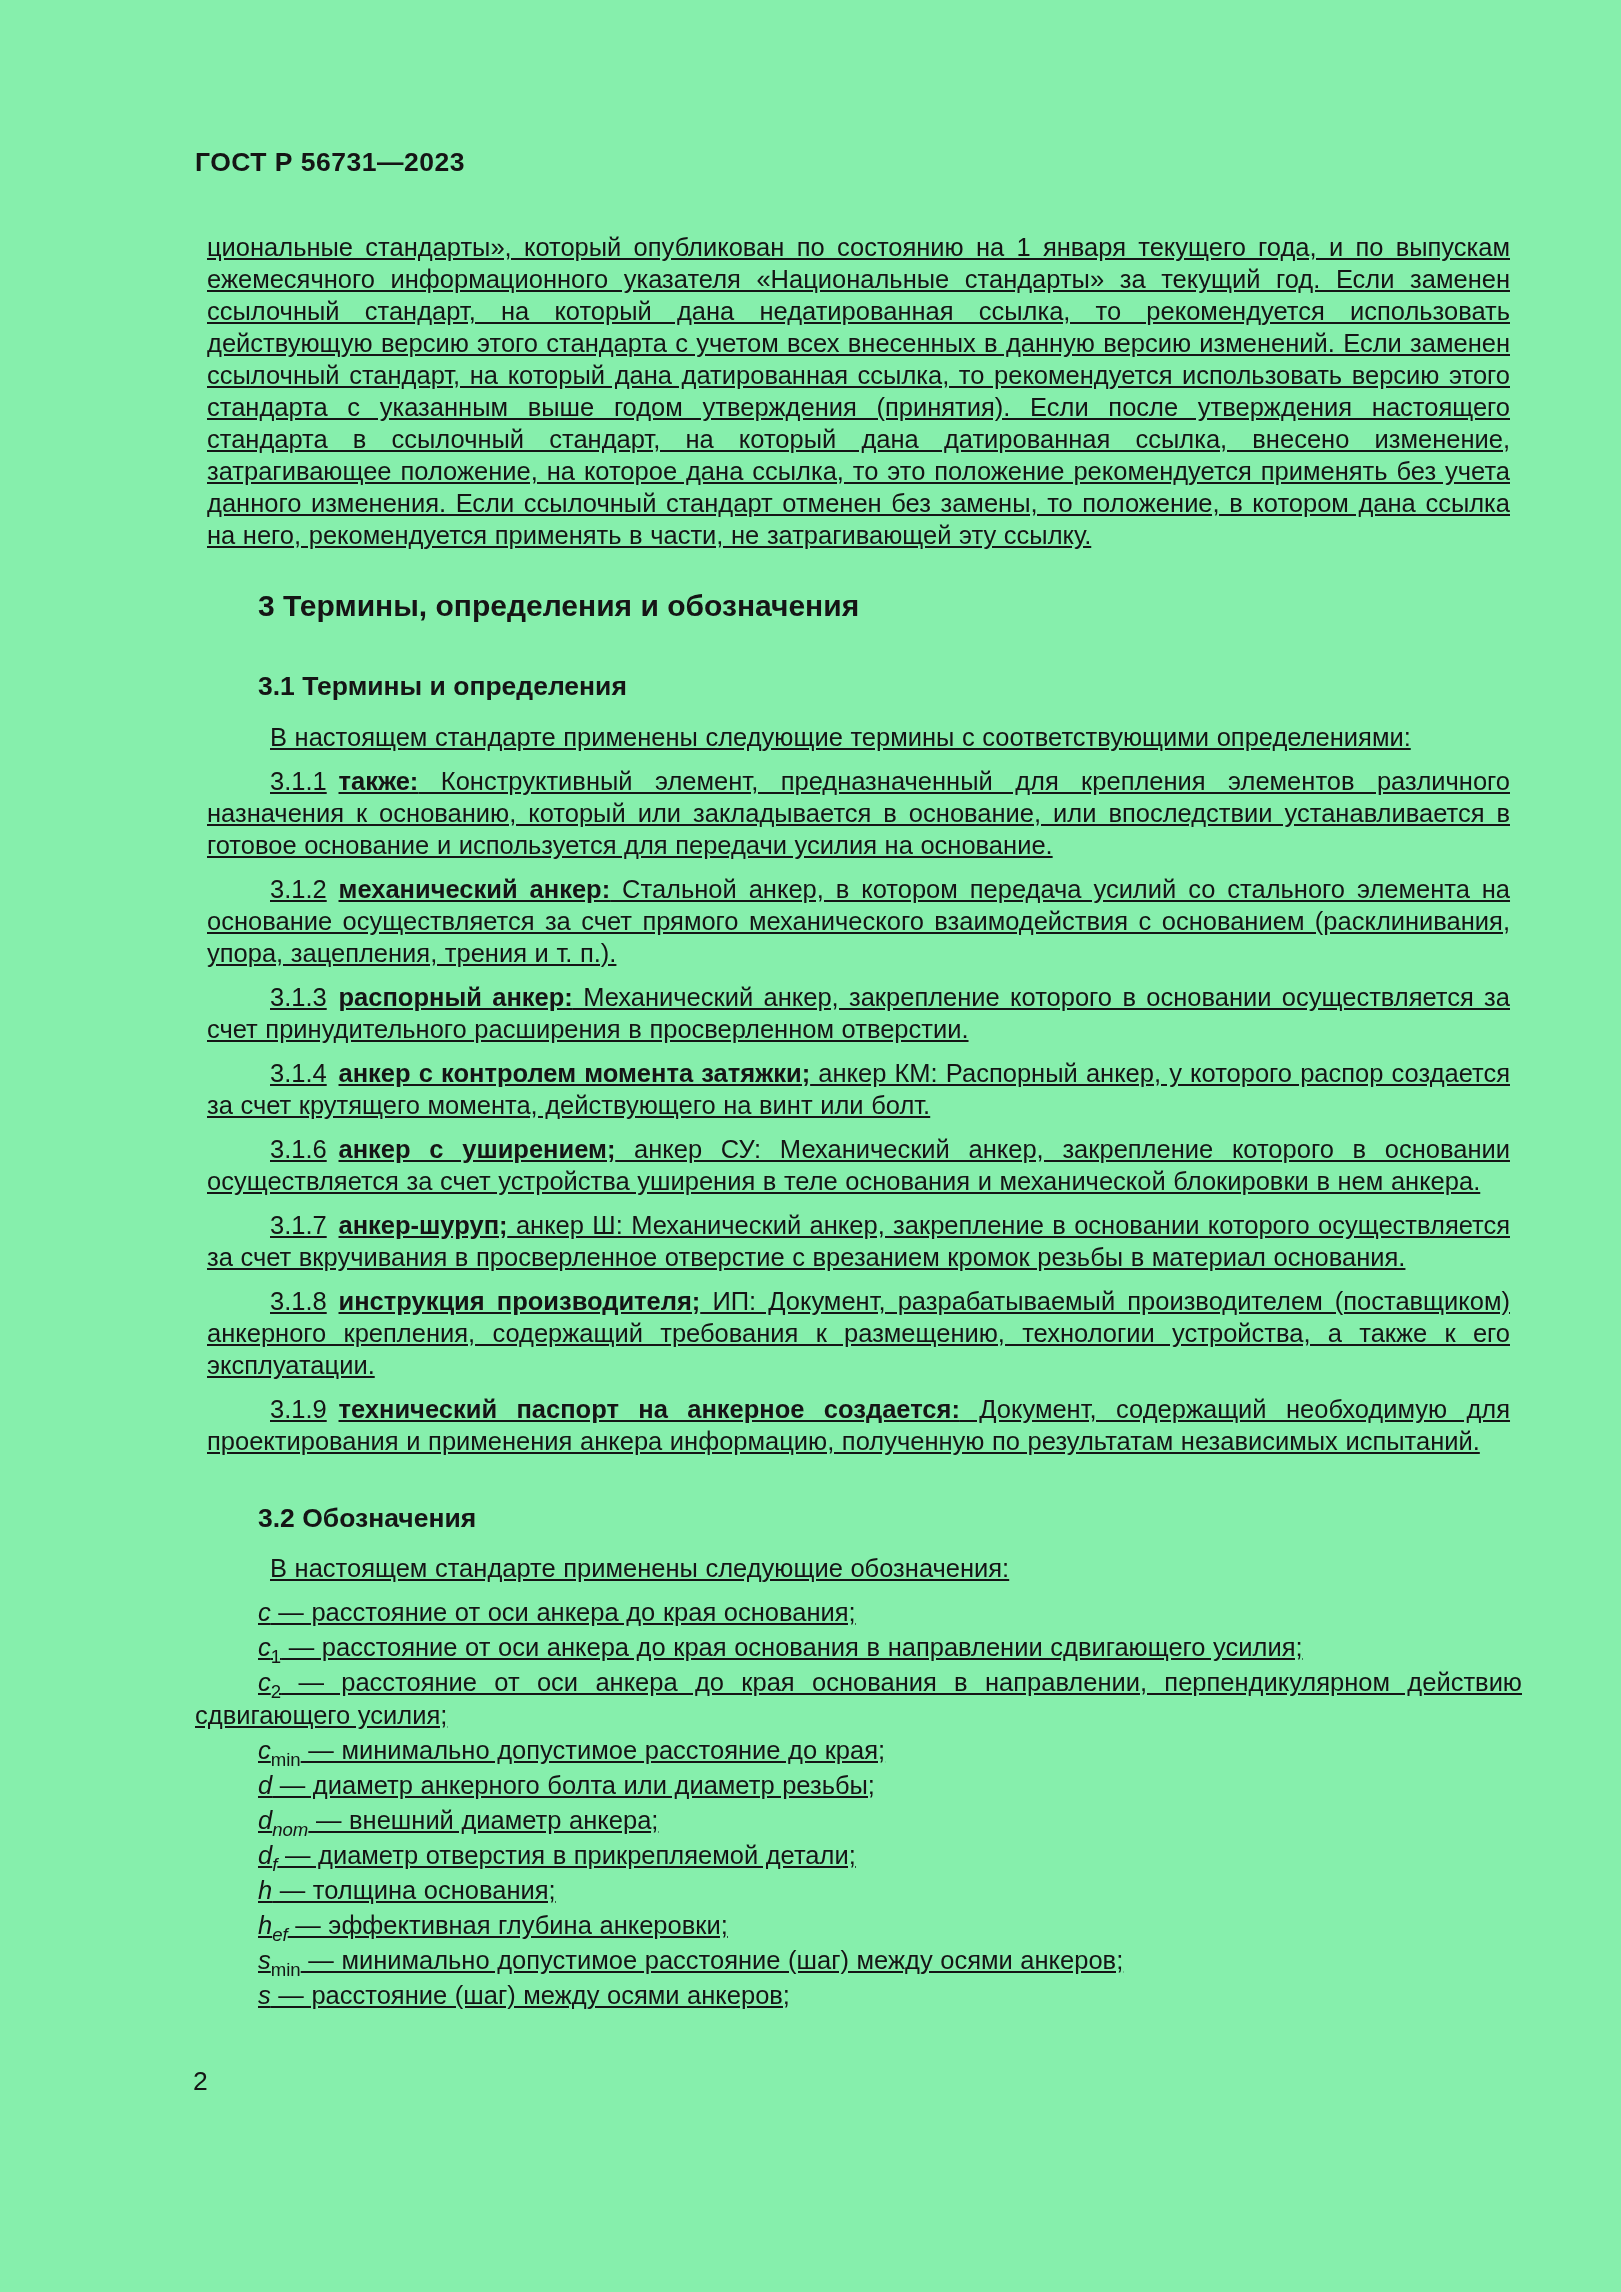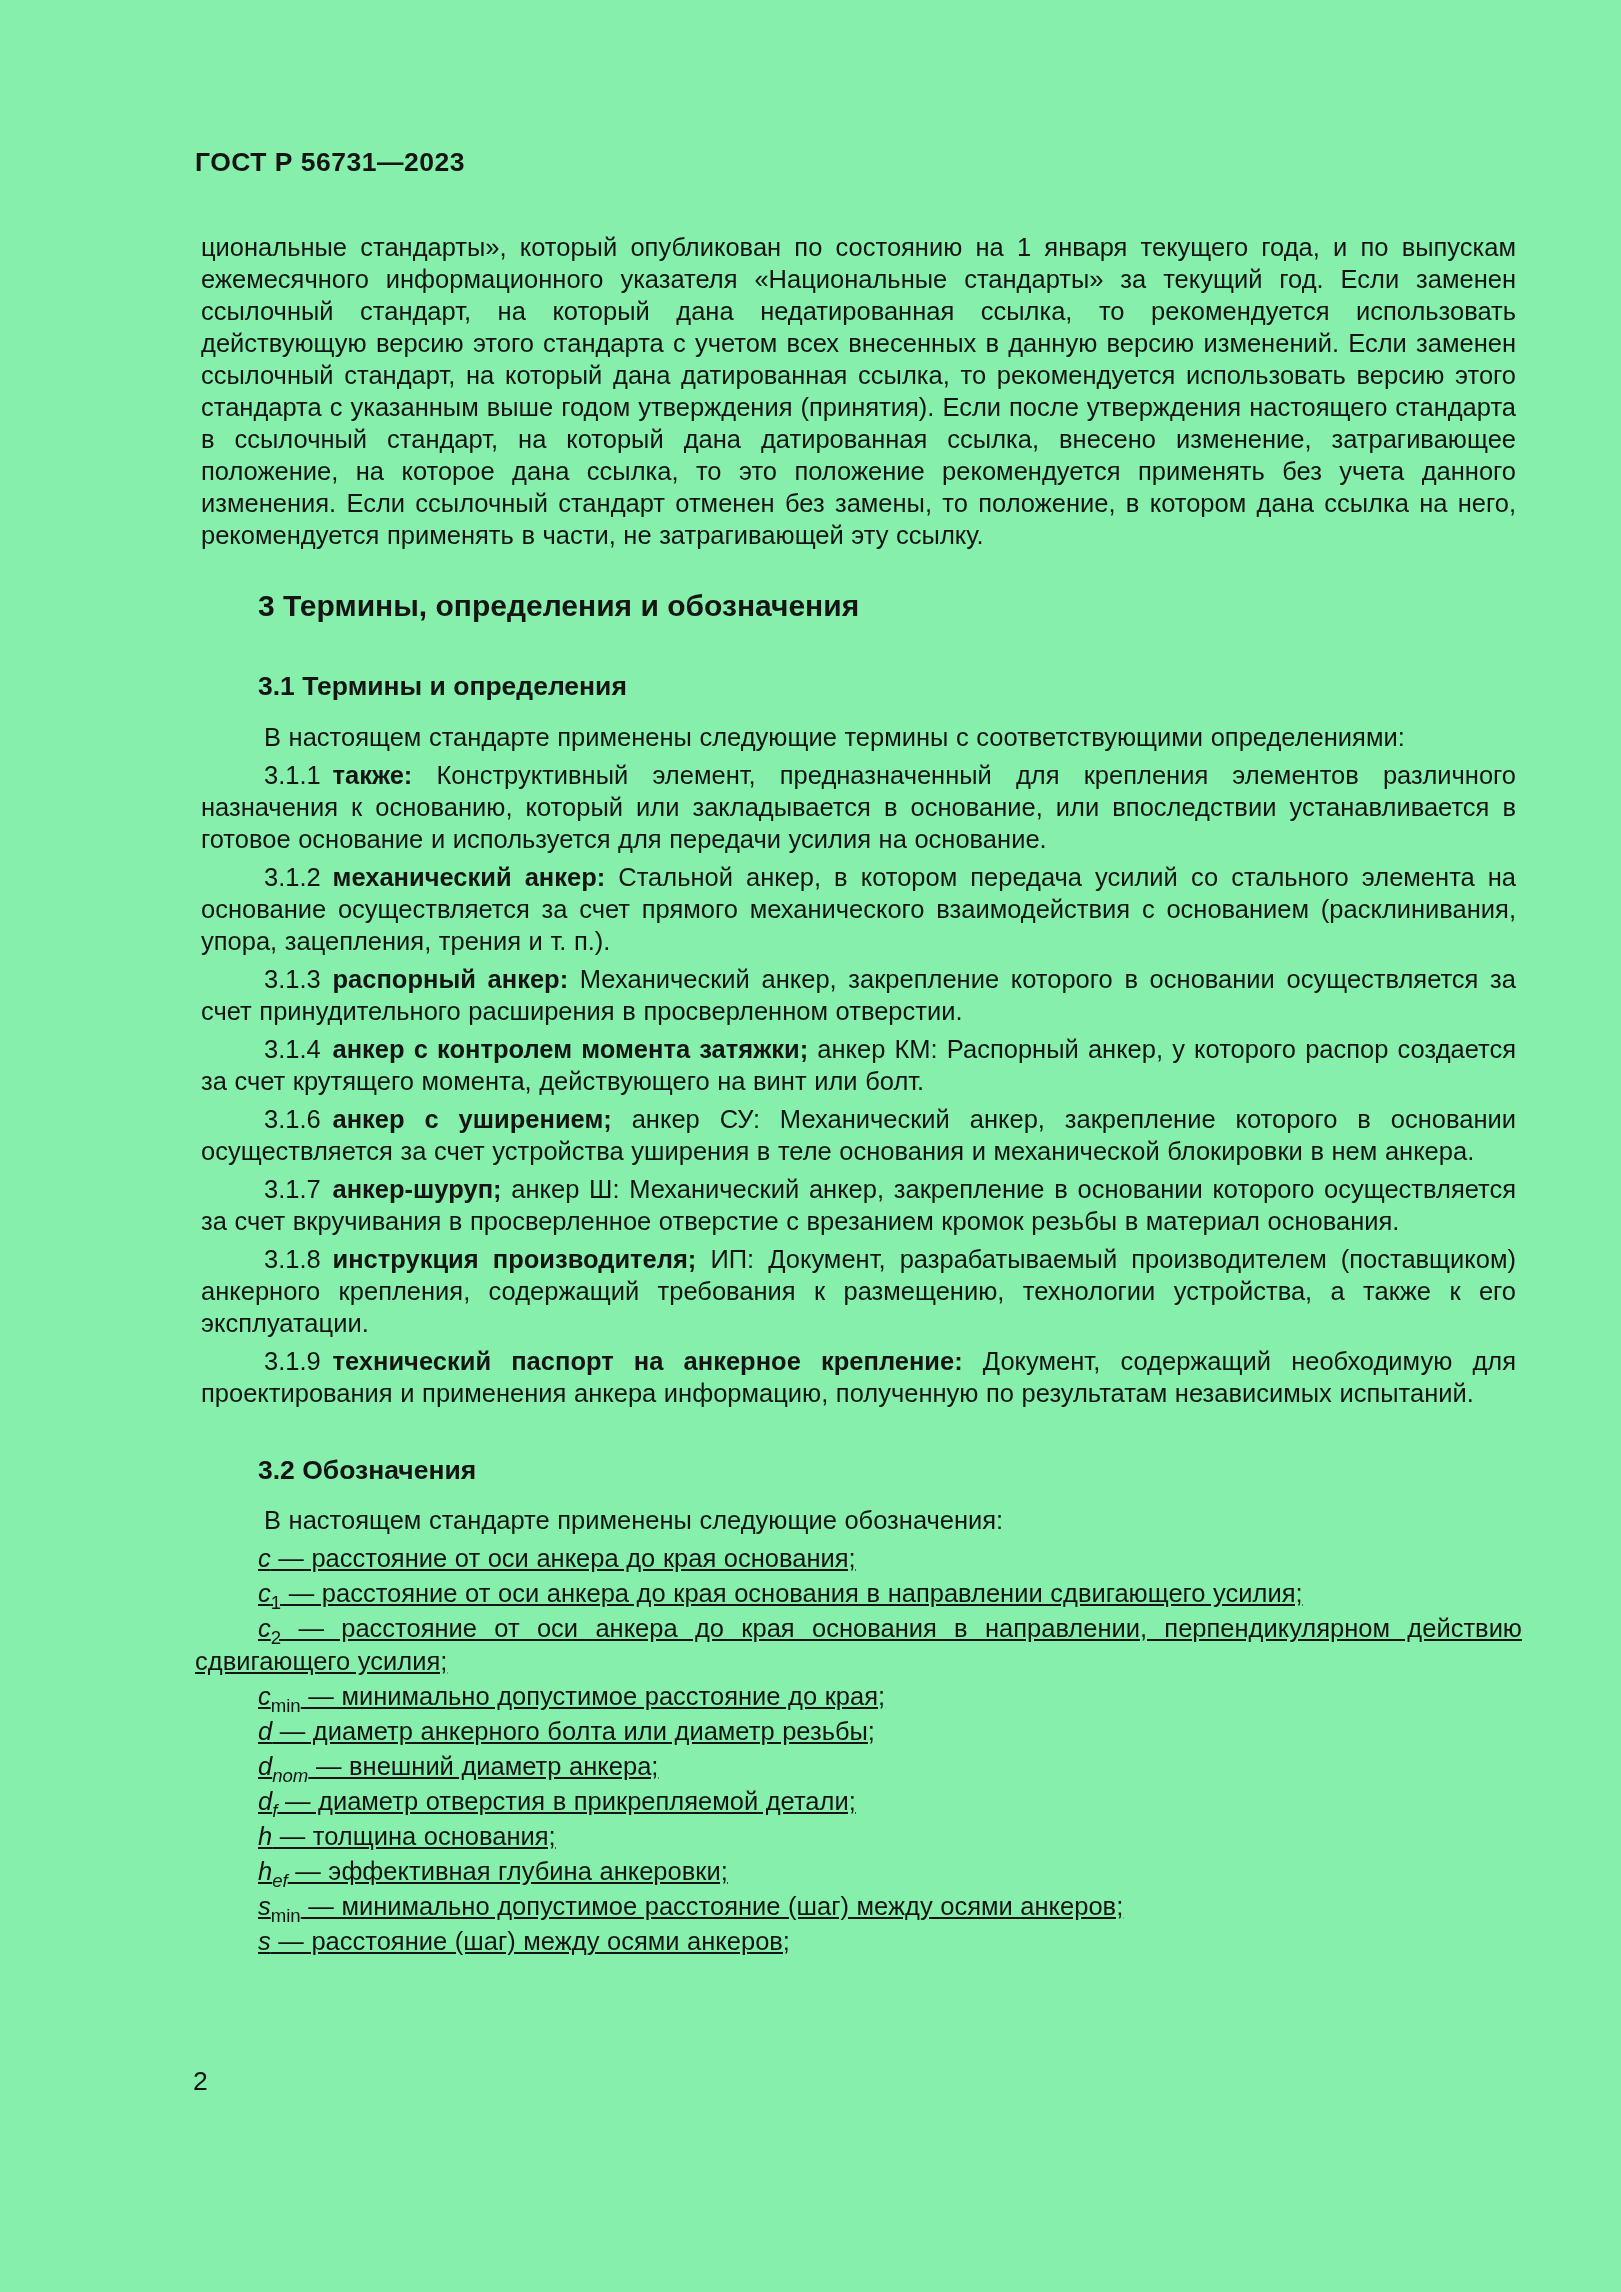--- a/index.html
+++ b/index.html
@@ -21,22 +21,23 @@
   .doc-header{
     font-size:26.5px;
     font-weight:bold;
     letter-spacing:0.5px;
     margin:0 0 53px 0;
   }
   .jpar{
     font-size:25.5px;
     line-height:32px;
     text-align:justify;
-    margin:6px;
+    margin:12px;
     word-spacing:0.5px;
+    text-decoration:underline;
   }
   .indent{ text-indent:63px; }
   h1.sec{
     font-size:30px;
     line-height:39px;
     font-weight:bold;
     margin:35px 0 0 63px;
   }
   h2.sec{
     font-size:26.5px;
@@ -99,21 +100,21 @@
     <p class="jpar indent after-h">В настоящем стандарте применены следующие термины с соответствующими определениями:</p>
 
     <div>
         <p class="jpar indent term"><span class="tnum">3.1.1</span><b>также:</b> Конструктивный элемент, предназначенный для крепления элементов различного назначения к основанию, который или закладывается в основание, или впоследствии устанавливается в готовое основание и используется для передачи усилия на основание.</p>
         <p class="jpar indent term"><span class="tnum">3.1.2</span><b>механический анкер:</b> Стальной анкер, в котором передача усилий со стального элемента на основание осуществляется за счет прямого механического взаимодействия с основанием (расклинивания, упора, зацепления, трения и т. п.).</p>
         <p class="jpar indent term"><span class="tnum">3.1.3</span><b>распорный анкер:</b> Механический анкер, закрепление которого в основании осуществляется за счет принудительного расширения в просверленном отверстии.</p>
         <p class="jpar indent term"><span class="tnum">3.1.4</span><b>анкер с контролем момента затяжки;</b> анкер КМ: Распорный анкер, у которого распор создается за счет крутящего момента, действующего на винт или болт.</p>
         <p class="jpar indent term"><span class="tnum">3.1.6</span><b>анкер с уширением;</b> анкер СУ: Механический анкер, закрепление которого в основании осуществляется за счет устройства уширения в теле основания и механической блокировки в нем анкера.</p>
         <p class="jpar indent term"><span class="tnum">3.1.7</span><b>анкер-шуруп;</b> анкер Ш: Механический анкер, закрепление в основании которого осуществляется за счет вкручивания в просверленное отверстие с врезанием кромок резьбы в материал основания.</p>
         <p class="jpar indent term"><span class="tnum">3.1.8</span><b>инструкция производителя;</b> ИП: Документ, разрабатываемый производителем (поставщиком) анкерного крепления, содержащий требования к размещению, технологии устройства, а также к его эксплуатации.</p>
-        <p class="jpar indent term"><span class="tnum">3.1.9</span><b>технический паспорт на анкерное крепление:</b> Документ, содержащий необходимую для проектирования и применения анкера информацию, полученную по результатам независимых испытаний.</p>
+        <p class="jpar indent term"><span class="tnum">3.1.9</span><b>технический паспорт на анкерное создается:</b> Документ, содержащий необходимую для проектирования и применения анкера информацию, полученную по результатам независимых испытаний.</p>
       </div>
 
 
     <h2 class="sec">
       <span>3.2</span>
       <span>Обозначения</span>
     </h2>
 
     <p class="jpar indent after-h">В настоящем стандарте применены следующие обозначения:</p>
 

